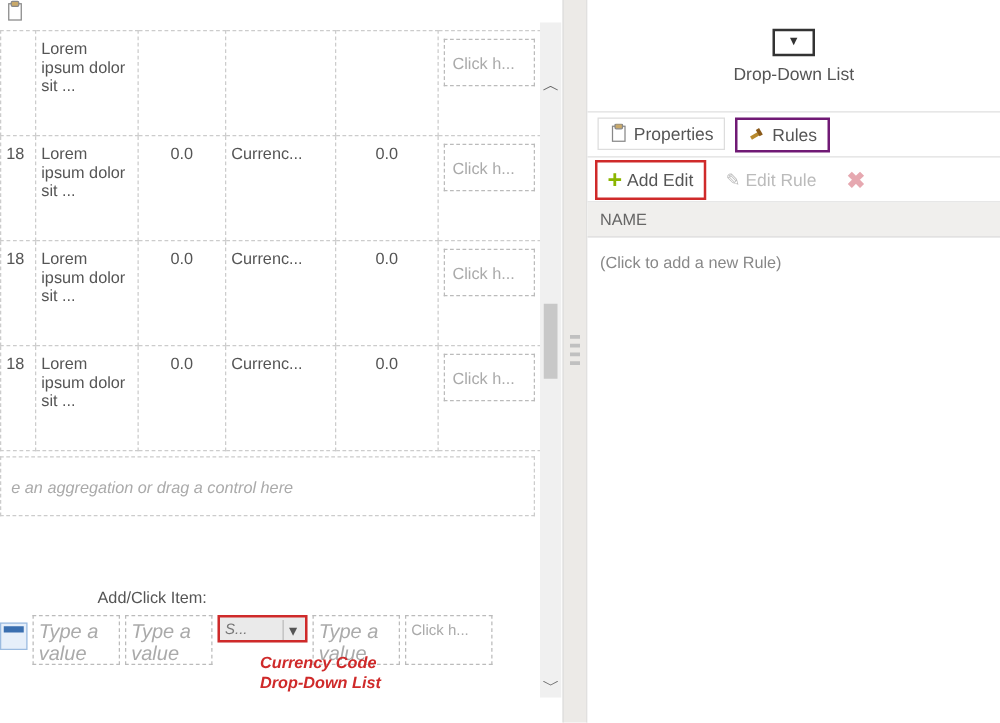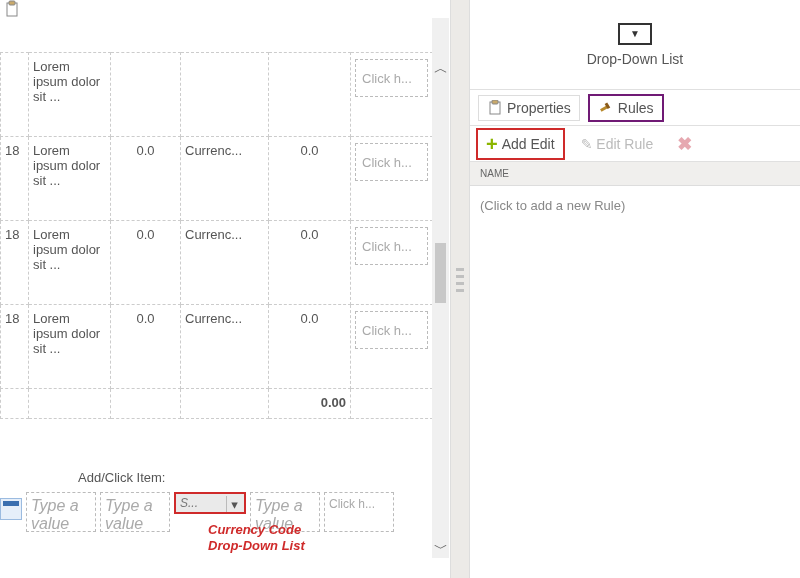--- a/index.html
+++ b/index.html
@@ -4,21 +4,21 @@
 <style>
   * { box-sizing: border-box; }
   html, body { margin: 0; padding: 0; width: 800px; height: 578px; font-family: Arial, sans-serif; font-size: 13px; color: #555; overflow: hidden; background: #fff; }
   .left-scroll { position: absolute; left: 0; top: 0; width: 450px; height: 578px; background: #fff; }
   .scrollbar-vert { position: absolute; left: 432px; top: 18px; width: 17px; height: 540px; background: #f0f0f0; }
   .scrollbar-vert .scroll-up { position: absolute; top: 42px; left: 2px; color: #666; font-size: 14px; cursor: pointer; }
   .scrollbar-vert .scroll-down { position: absolute; bottom: 0; left: 2px; color: #666; font-size: 14px; cursor: pointer; }
   .scrollbar-vert .scroll-thumb { position: absolute; top: 225px; left: 3px; width: 11px; height: 60px; background: #c8c8c8; }
   .toolbar { position: absolute; left: 0; top: 0; height: 24px; }
   .paste-icon { position: absolute; left: 4px; top: 0; width: 18px; height: 18px; }
-  .grid { position: absolute; left: 0; top: 24px; width: 432px; margin-top: 28px; }
+  .grid { position: absolute; left: 0; top: 24px; width: 432px; }
   table.datagrid { width: 100%; border-collapse: collapse; table-layout: fixed; }
   table.datagrid td { border: 1px dashed #ccc; padding: 6px 4px; vertical-align: top; height: 84px; font-size: 13px; color: #555; overflow: hidden; }
   table.datagrid td.num { text-align: center; vertical-align: top; }
   td.dash-cell { padding: 4px; }
   .dash-inner { border: 1px dashed #bbb; height: 38px; display: flex; align-items: center; padding: 0 6px; color: #aaa; font-style: normal; }
   .total-row td { height: 30px !important; font-weight: bold; text-align: right; border: 1px dashed #ccc; }
   .agg-band { border: 1px dashed #ccc; height: 48px; display: flex; align-items: center; padding: 0 8px; color: #aaa; font-style: italic; margin-top: 4px; width: 428px; }
   .addedit { position: absolute; left: 0; top: 470px; width: 432px; }
   .addedit-label { position: absolute; left: 78px; top: 0; font-size: 13px; color: #555; }
   .addedit-row { position: absolute; left: 0; top: 22px; display: flex; gap: 4px; align-items: flex-start; }
@@ -30,28 +30,28 @@
   .dropdown-select .sel-arrow { position: absolute; right: 2px; top: 2px; width: 16px; height: 16px; display: flex; align-items: center; justify-content: center; color: #555; border-left: 1px solid #bbb; }
   .click-box { width: 70px; height: 40px; border: 1px dashed #bbb; padding: 4px; color: #aaa; font-size: 12px; }
   .red-ann { position: absolute; left: 164px; top: 522px; color: #cf2a2a; font-weight: bold; font-style: italic; font-size: 13px; line-height: 16px; margin-left: 44px; }
   .splitter { position: absolute; left: 450px; top: 0; width: 20px; height: 578px; background: #eceae7; border-left: 1px solid #ddd; border-right: 1px solid #ddd; }
   .splitter-grip { position: absolute; left: 5px; top: 268px; display: flex; flex-direction: column; gap: 4px; }
   .splitter-grip span { width: 8px; height: 3px; background: #c0c0c0; display: block; }
   .right-panel { position: absolute; left: 470px; top: 0; right: 0; height: 578px; background: #fff; }
   .rp-header { height: 90px; display: flex; flex-direction: column; align-items: center; justify-content: center; gap: 6px; border-bottom: 1px solid #e0e0e0; }
   .rp-header-icon { width: 34px; height: 22px; border: 2px solid #333; display: flex; align-items: center; justify-content: center; color: #333; font-size: 10px; }
   .rp-header-text { font-size: 14px; color: #555; }
-  .rp-tabs { display: flex; gap: 8px; padding: 4px 8px; border-bottom: 1px solid #e0e0e0; height: 36px; align-items: center; }
+  .rp-tabs { display: flex; gap: 8px; padding: 4px 8px; border-bottom: 1px solid #e0e0e0; height: 36px; align-items: flex-start; }
   .rp-tab { display: flex; align-items: center; gap: 4px; padding: 4px 8px; border: 1px solid #ddd; cursor: pointer; font-size: 14px; color: #555; background: #fff; }
   .rp-tab.hl { border: 2px solid #701a75; }
   .rp-toolbar { display: flex; gap: 8px; padding: 4px 6px; height: 36px; align-items: center; border-bottom: 1px solid #e0e0e0; }
   .rp-tbtn { display: flex; align-items: center; gap: 4px; padding: 4px 8px; font-size: 14px; cursor: pointer; }
   .rp-tbtn.hl { border: 2px solid #cf2a2a; }
   .rp-tbtn.dis { color: #bbb; }
-  .rp-colhdr { background: #f0efed; padding: 6px 10px; font-size: 10px; color: #666; border-bottom: 1px solid #ddd; }
+  .rp-colhdr { background: #f0efed; padding: 6px 10px; font-size: 13px; color: #666; border-bottom: 1px solid #ddd; }
   .rp-body { padding: 12px 10px; color: #888; font-size: 13px; }
   .plus-ic { color: #8bb500; font-size: 20px; font-weight: bold; line-height: 1; }
   .pencil-ic { color: #bbb; font-size: 14px; }
   .x-ic { color: #e6a8b0; font-size: 18px; font-weight: bold; }
   .gavel-ic { display: inline-block; width: 16px; height: 16px; }
   .clip-ic { display: inline-block; width: 16px; height: 16px; }
 </style>
 </head>
 <body>
 
@@ -110,30 +110,23 @@
         <tr>
           <td>18</td>
           <td>Lorem ipsum dolor sit ...</td>
           <td class="num">0.0</td>
           <td>Currenc...</td>
           <td class="num">0.0</td>
           <td class="dash-cell">
               <div class="dash-inner">Click h...</div>
             </td>
         </tr>
-        <tr class="total-row">
-          <td></td>
-            <td></td>
-            <td></td>
-            <td></td>
-          <td>0.00</td>
-          <td></td>
-        </tr>
       </tbody>
     </table>
+    <div class="agg-band">e an aggregation or drag a control here</div>
   </div>
 
   <div class="addedit">
     <div class="addedit-label">Add/Click Item:</div>
     <div class="addedit-row">
       <div class="cal-icon"></div>
       <div class="typed-box">Type a value</div>
       <div class="typed-box">Type a value</div>
       <div class="dropdown-select">
         <span class="sel-text">S...</span>

